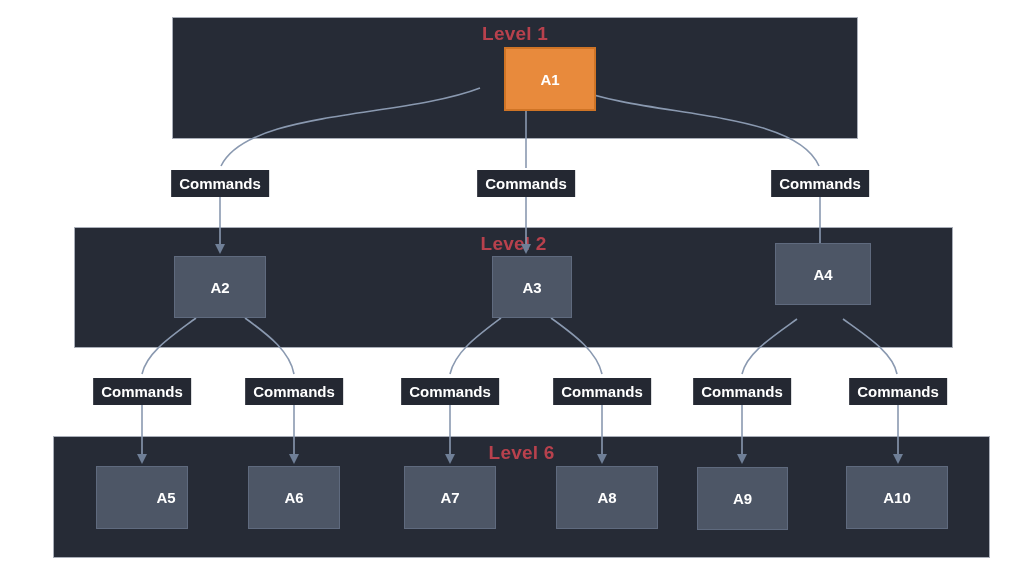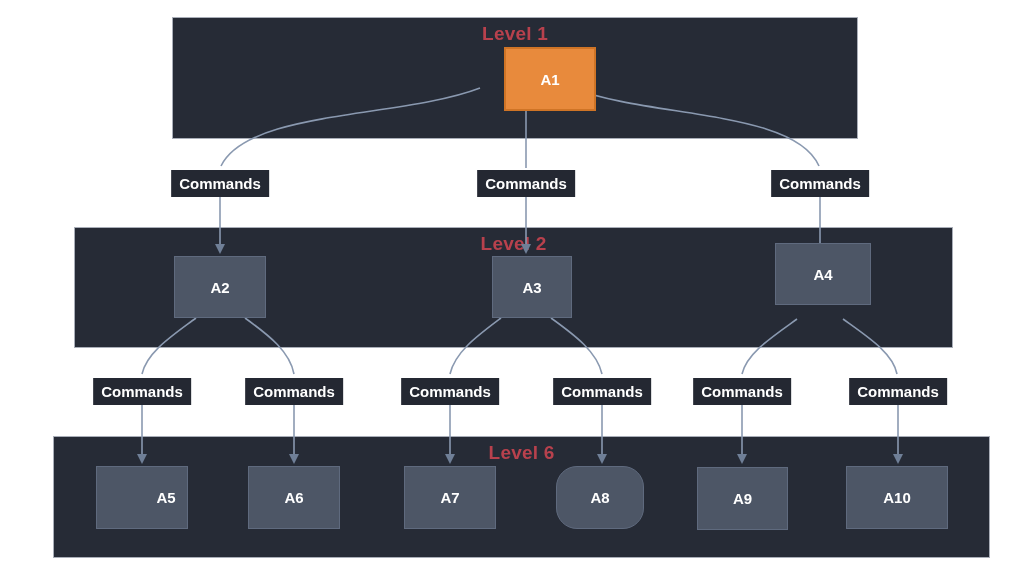--- a/index.html
+++ b/index.html
@@ -71,21 +71,21 @@
       <polygon points="898,464 893,454 903,454"></polygon>
     </svg>
 
 <div class="node root" style="left: 504px; top: 47px; width: 92px; height: 64px;">A1</div>
     <div class="node" style="left: 174px; top: 256px; width: 92px; height: 62px;">A2</div>
     <div class="node" style="left: 480px; top: 256px; width: 80px; height: 62px; margin-left: 12px;">A3</div>
     <div class="node" style="left: 775px; top: 243px; width: 96px; height: 62px;">A4</div>
     <div class="node" style="left: 96px; top: 466px; width: 92px; height: 63px; padding-left: 48px;">A5</div>
     <div class="node" style="left: 248px; top: 466px; width: 92px; height: 63px;">A6</div>
     <div class="node" style="left: 404px; top: 466px; width: 92px; height: 63px;">A7</div>
-    <div class="node" style="left: 556px; top: 466px; width: 88px; height: 63px; border-radius: 21px;">A8</div>
+    <div class="node" style="left: 556px; top: 466px; width: 102px; height: 63px;">A8</div>
     <div class="node" style="left: 697px; top: 467px; width: 91px; height: 63px;">A9</div>
     <div class="node" style="left: 846px; top: 466px; width: 102px; height: 63px;">A10</div>
     <div class="cmd" style="left: 220px; top: 170px;">Commands</div>
     <div class="cmd" style="left: 526px; top: 170px;">Commands</div>
     <div class="cmd" style="left: 820px; top: 170px;">Commands</div>
     <div class="cmd" style="left: 142px; top: 378px;">Commands</div>
     <div class="cmd" style="left: 294px; top: 378px;">Commands</div>
     <div class="cmd" style="left: 450px; top: 378px;">Commands</div>
     <div class="cmd" style="left: 602px; top: 378px;">Commands</div>
     <div class="cmd" style="left: 742px; top: 378px;">Commands</div>

